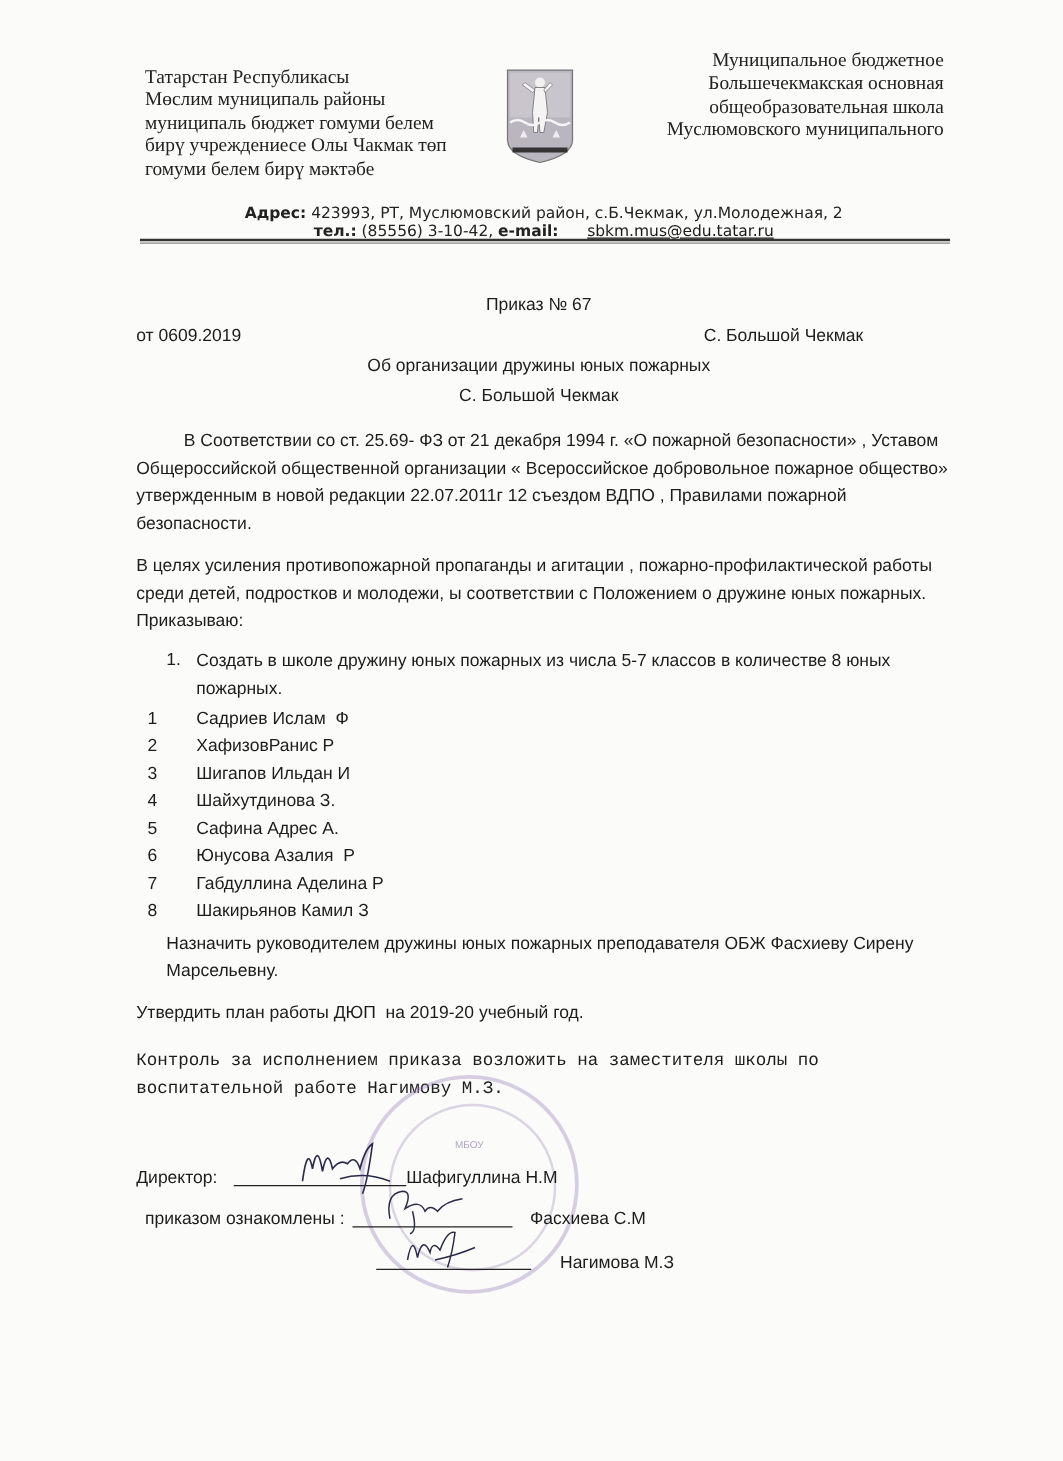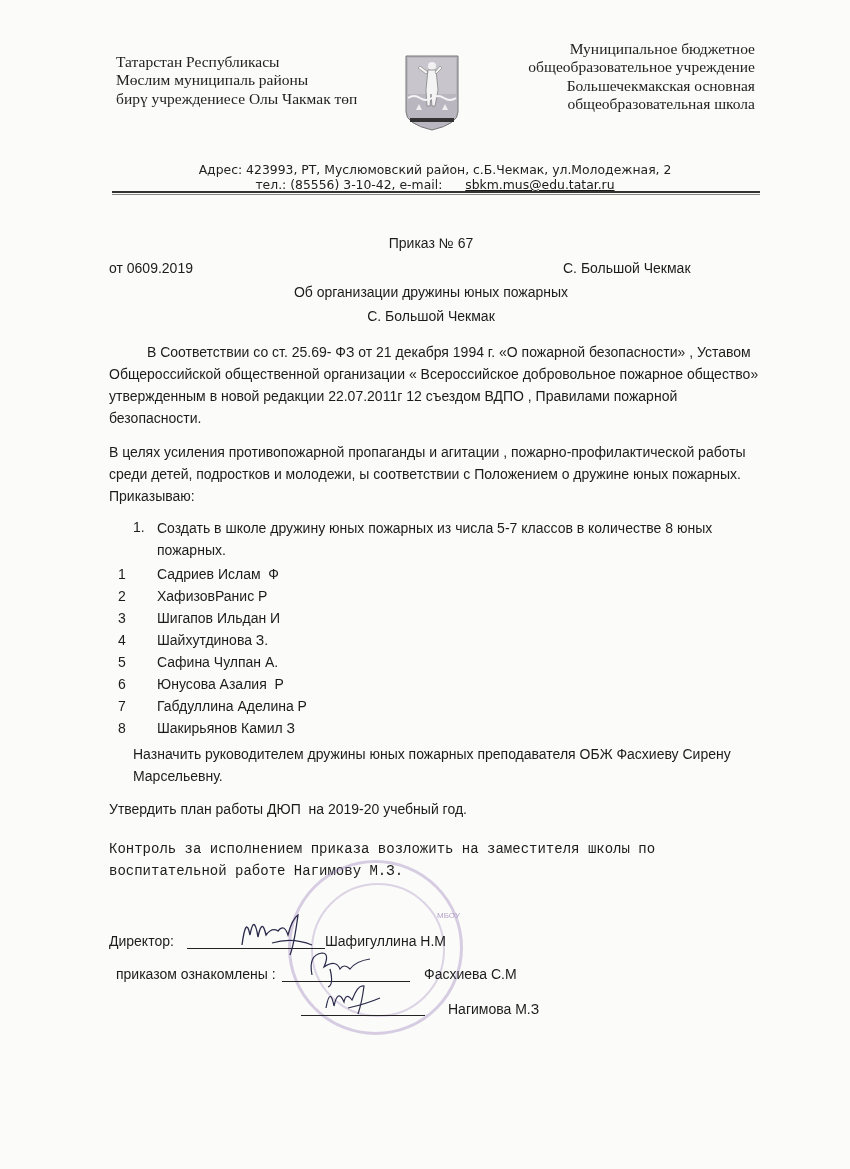--- a/index.html
+++ b/index.html
@@ -7,63 +7,65 @@
     width: 850px; height: 1169px; position: relative; overflow: hidden;
     background: #fbfbfa; color: #1a1a1a;
     font-family: "Liberation Sans", sans-serif;
   }
   .abs { position: absolute; white-space: nowrap; }
   .hdr { font-size: 15.5px; line-height: 18.4px; color: #222; font-family: Liberation Serif, serif; }
   .hdr-left { left: 116px; top: 53px; }
   .hdr-right { right: 95px; top: 40px; text-align: right; }
   .emblem { left: 404px; top: 54px; width: 56px; height: 78px; }
   .addr { left: 0; width: 870px; text-align: center; font-family: "DejaVu Sans", sans-serif; font-size: 12.4px; line-height: 16px; color: #222; }
-  .addr b { font-weight: normal; }
+  .addr b { font-weight: bold; }
   .addr a { color: #1a1a1a; text-decoration: underline; margin-left: 19px; }
   .rule { left: 112px; width: 648px; height: 2px; background: #333; top: 191px; }
   .rule2 { left: 112px; width: 648px; height: 1px; background: #888; top: 194px; }
   .body-text { font-size: 14px; color: #1c1c1c; }
   .center { left: 0; width: 862px; text-align: center; }
   .para { left: 109px; width: 660px; white-space: normal; line-height: 22px; }
   .list-row { font-size: 14px; }
   .num { position: absolute; left: 0; }
   .sig-line { position: absolute; height: 1px; background: #222; }
   .stamp { left: 288px; top: 860px; width: 175px; height: 175px; border-radius: 50%; border: 3px solid rgba(150,120,180,0.35); box-sizing: border-box; }
   .stamp-inner { position:absolute; left: 20px; top: 20px; width: 130px; height: 130px; border-radius: 50%; border: 2px solid rgba(150,120,180,0.3); }
   .stamp-text { position:absolute; left: 0; width: 100%; text-align: center; font-size: 8px; color: rgba(120,90,160,0.55); }
 </style>
 </head>
 <body>
 
 <div class="abs hdr hdr-left">
   <div>Татарстан Республикасы</div>
   <div>Мөслим муниципаль районы</div>
+  <div>муниципаль бюджет гомуми белем</div>
   <div>бирү учреждениесе Олы Чакмак төп</div>
+  <div>гомуми белем бирү мәктәбе</div>
 </div>
 
 <div class="abs emblem">
   <svg width="56" height="78" viewBox="0 0 56 78">
     <path d="M2 2 H54 V58 Q54 70 28 76 Q2 70 2 58 Z" fill="#b9b6bf" stroke="#777" stroke-width="1"></path>
     <rect x="4" y="4" width="48" height="36" fill="#c8c6cc"></rect>
     <circle cx="28" cy="12" r="4" fill="#f2f2f2"></circle>
     <path d="M24 16 L32 16 L34 36 L31 52 L28 52 L27 40 L26 52 L23 52 L22 36 Z" fill="#f4f4f4" stroke="#666" stroke-width="0.6"></path>
     <path d="M22 20 L14 14 L16 12 L24 18 Z" fill="#f4f4f4" stroke="#666" stroke-width="0.5"></path>
     <path d="M32 20 L38 14 L36 12 L31 18 Z" fill="#f4f4f4" stroke="#666" stroke-width="0.5"></path>
     <path d="M4 44 Q10 40 16 44 Q22 48 28 44 Q34 40 40 44 Q46 48 52 44" fill="none" stroke="#f5f5f5" stroke-width="2"></path>
     <path d="M12 56 L15 50 L18 56 Z" fill="#eee"></path>
     <path d="M38 56 L41 50 L44 56 Z" fill="#eee"></path>
     <rect x="6" y="64" width="44" height="4" fill="#333"></rect>
   </svg>
 </div>
 
 <div class="abs hdr hdr-right">
   <div>Муниципальное бюджетное</div>
-  <div>общеобразовательное учреждение</div>
   <div>Большечекмакская основная</div>
   <div>общеобразовательная школа</div>
+  <div>Муслюмовского муниципального</div>
 </div>
 
 <div class="abs addr" style="top:162px;">
   <b>Адрес:</b><span> 423993, РТ, Муслюмовский район, с.Б.Чекмак, ул.Молодежная, 2</span>
 </div>
 <div class="abs addr" style="top:177px;">
   <b>тел.:</b><span> (85556) 3-10-42, </span><b>e-mail:</b>
   <a>sbkm.mus@edu.tatar.ru</a>
 </div>
 <div class="abs rule"></div>
@@ -83,35 +85,35 @@
 </div>
 
 <div class="abs body-text" style="left:133px; top:519px;">1.</div>
 <div class="abs body-text para" style="left:157px; top:517px; width:580px;">Создать в школе дружину юных пожарных из числа 5-7 классов в количестве 8 юных пожарных.</div>
 
 <div class="abs body-text" style="left:118px; top:563px; width:400px; line-height:22px;">
   <div class="list-row" style="position:relative; padding-left:39px;"><span class="num">1</span><span style="white-space:pre">Садриев Ислам  Ф</span></div>
   <div class="list-row" style="position:relative; padding-left:39px;"><span class="num">2</span><span>ХафизовРанис Р</span></div>
   <div class="list-row" style="position:relative; padding-left:39px;"><span class="num">3</span><span>Шигапов Ильдан И</span></div>
   <div class="list-row" style="position:relative; padding-left:39px;"><span class="num">4</span><span>Шайхутдинова З.</span></div>
-  <div class="list-row" style="position:relative; padding-left:39px;"><span class="num">5</span><span>Сафина Чулпан А.</span></div>
+  <div class="list-row" style="position:relative; padding-left:39px;"><span class="num">5</span><span>Сафина Адрес А.</span></div>
   <div class="list-row" style="position:relative; padding-left:39px;"><span class="num">6</span><span style="white-space:pre">Юнусова Азалия  Р</span></div>
   <div class="list-row" style="position:relative; padding-left:39px;"><span class="num">7</span><span>Габдуллина Аделина Р</span></div>
   <div class="list-row" style="position:relative; padding-left:39px;"><span class="num">8</span><span>Шакирьянов Камил З</span></div>
 </div>
 
 <div class="abs body-text para" style="left:133px; top:743px; width:630px;">Назначить руководителем дружины юных пожарных преподавателя  ОБЖ  Фасхиеву Сирену Марсельевну.</div>
 
 <div class="abs body-text" style="left:109px; top:801px; white-space:pre;">Утвердить план работы ДЮП  на 2019-20 учебный год.</div>
 
 <div class="abs body-text para" style="top:838px;font-family:Liberation Mono, monospace;">Контроль за исполнением приказа возложить на заместителя школы по воспитательной работе Нагимову М.З.</div>
 
 <div class="abs stamp">
   <div class="stamp-inner"></div>
-  <div class="stamp-text" style="top:48px;text-align:right;">МБОУ</div>
+  <div class="stamp-text" style="top:48px;">МБОУ</div>
 </div>
 
 <div class="abs body-text" style="left:109px; top:933px; font-size:14px;text-align:center;">Директор:</div>
 <div class="sig-line" style="left:187px; top:948px; width:138px;"></div>
 <svg class="abs" style="left:232px; top:905px;" width="90" height="60">
   <path d="M10 40 Q14 10 18 30 Q22 8 26 32 Q30 12 34 30 Q40 22 46 26 Q52 18 56 30 Q60 14 66 10 Q62 40 58 50 M40 38 Q60 32 80 40" fill="none" stroke="#2a2a4a" stroke-width="1.3"></path>
 </svg>
 <div class="abs body-text" style="left:325px; top:933px;">Шафигуллина Н.М</div>
 
 <div class="abs body-text" style="left:116px; top:966px;">приказом ознакомлены :</div>

